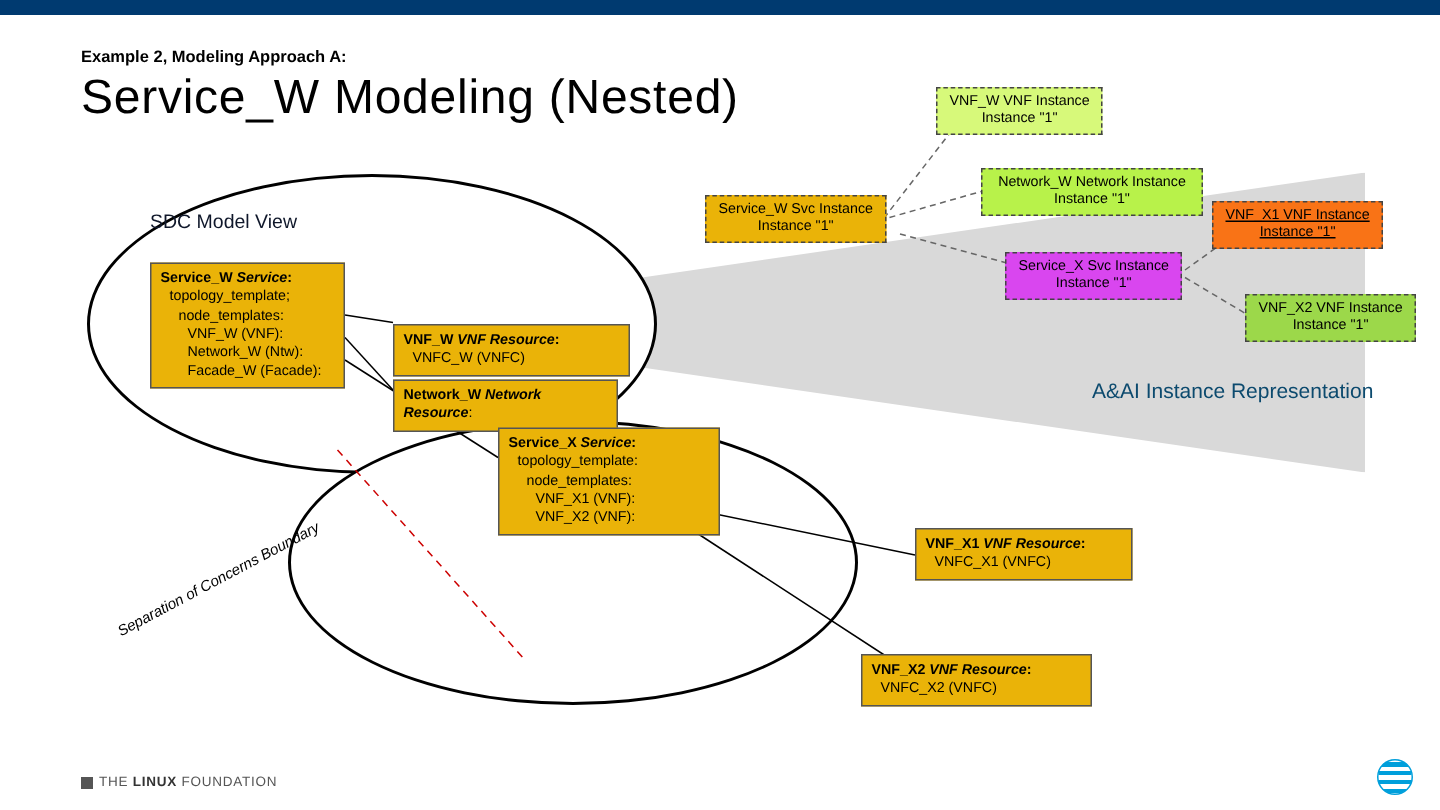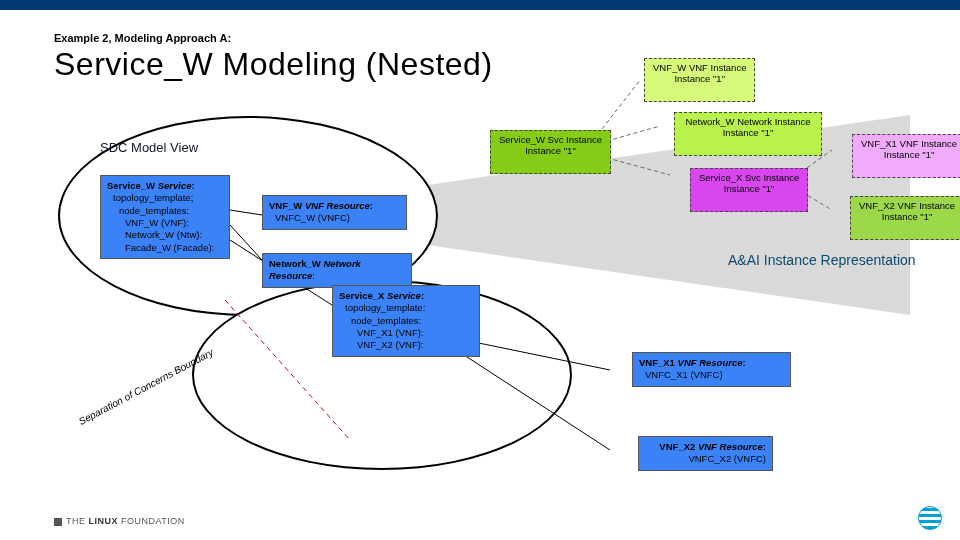--- a/index.html
+++ b/index.html
@@ -10,41 +10,41 @@
   .subtitle { position: absolute; top: 32px; left: 54px; font-size: 11px; font-weight: bold; }
   .title { position: absolute; top: 46px; left: 54px; font-size: 32px; font-weight: normal; letter-spacing: 0.5px; }
 
   .grey-shape { position: absolute; top: 115px; left: 290px; width: 620px; height: 200px; background: #d9d9d9; clip-path: polygon(0% 45%, 100% 0%, 100% 100%, 0% 55%); z-index: 0; }
 
   .ellipse-w { position: absolute; top: 116px; left: 58px; width: 380px; height: 200px; border: 2px solid #000; border-radius: 50%; background: #fff; z-index: 1; }
   .ellipse-x { position: absolute; top: 280px; left: 192px; width: 380px; height: 190px; border: 2px solid #000; border-radius: 50%; background: #fff; z-index: 1; }
 
   .sdc-label { position: absolute; top: 140px; left: 100px; font-size: 13px; color: #0f172a; z-index: 5; }
 
-  .box { position: absolute; border: 1px solid #555; background: #3b82f6; padding: 4px 6px; font-size: 9.5px; line-height: 1.3; z-index: 5; }
+  .box { position: absolute; border: 1px solid #555; background: #eab308; padding: 4px 6px; font-size: 9.5px; line-height: 1.3; z-index: 5; }
   .ital { font-style: italic; font-weight: bold; }
   .bold { font-weight: bold; }
   .ind1 { margin-left: 6px; }
   .ind2 { margin-left: 12px; }
   .ind3 { margin-left: 18px; }
   .box-svc-w { top: 175px; left: 100px; width: 130px; }
-  .box-vnfw-res { top: 195px; left: 262px; width: 145px; }
+  .box-vnfw-res { top: 216px; left: 262px; width: 158px; }
   .box-netw-res { top: 253px; left: 262px; width: 150px; }
   .box-svc-x { top: 285px; left: 332px; width: 148px; }
-  .box-x1-res { top: 352px; left: 610px; width: 159px; margin-left: 22px; }
-  .box-x2-res { top: 436px; left: 638px; width: 135px; text-align: right; }
+  .box-x1-res { top: 352px; left: 610px; width: 145px; }
+  .box-x2-res { top: 436px; left: 574px; width: 154px; }
 
-  .inst { position: absolute; border: 1px dashed #444; padding: 3px 8px 16px; font-size: 9.5px; line-height: 1.2; text-align: center; z-index: 5; margin-left: 20px; }
+  .inst { position: absolute; border: 1px dashed #444; padding: 3px 8px 4px; font-size: 9.5px; line-height: 1.2; text-align: center; z-index: 5; }
   .inst .l1 { white-space: nowrap; }
 
   .inst-vnfw { top: 58px; left: 624px; background: #d7f97a; }
-  .inst-svcw { top: 130px; left: 470px; background: #84cc16; }
+  .inst-svcw { top: 130px; left: 470px; background: #eab308; }
   .inst-netw { top: 112px; left: 654px; background: #b8f24a; width: 148px; }
   .inst-svcx { top: 168px; left: 670px; background: #d946ef; }
-  .inst-x1 { top: 134px; left: 832px; background: #f0abfc; }
+  .inst-x1 { top: 134px; left: 808px; background: #f97316; text-decoration: underline; }
   .inst-x2 { top: 196px; left: 830px; background: #9cd84a; }
 
   .rep-label { position: absolute; top: 252px; left: 728px; font-size: 14px; color: #0c4a6e; z-index: 5; }
 
   .sep-label { position: absolute; top: 416px; left: 82px; font-size: 10px; font-style: italic; color: #000; transform: rotate(-28deg); transform-origin: left bottom; z-index: 6; }
 
   .footer-logo { position: absolute; bottom: 14px; left: 54px; font-size: 9px; color: #555; letter-spacing: 0.5px; z-index: 6; margin-top: 45px; }
   .footer-logo .sq { display: inline-block; width: 8px; height: 8px; background: #555; margin-right: 4px; vertical-align: middle; }
   .footer-logo b { color: #333; }
 

